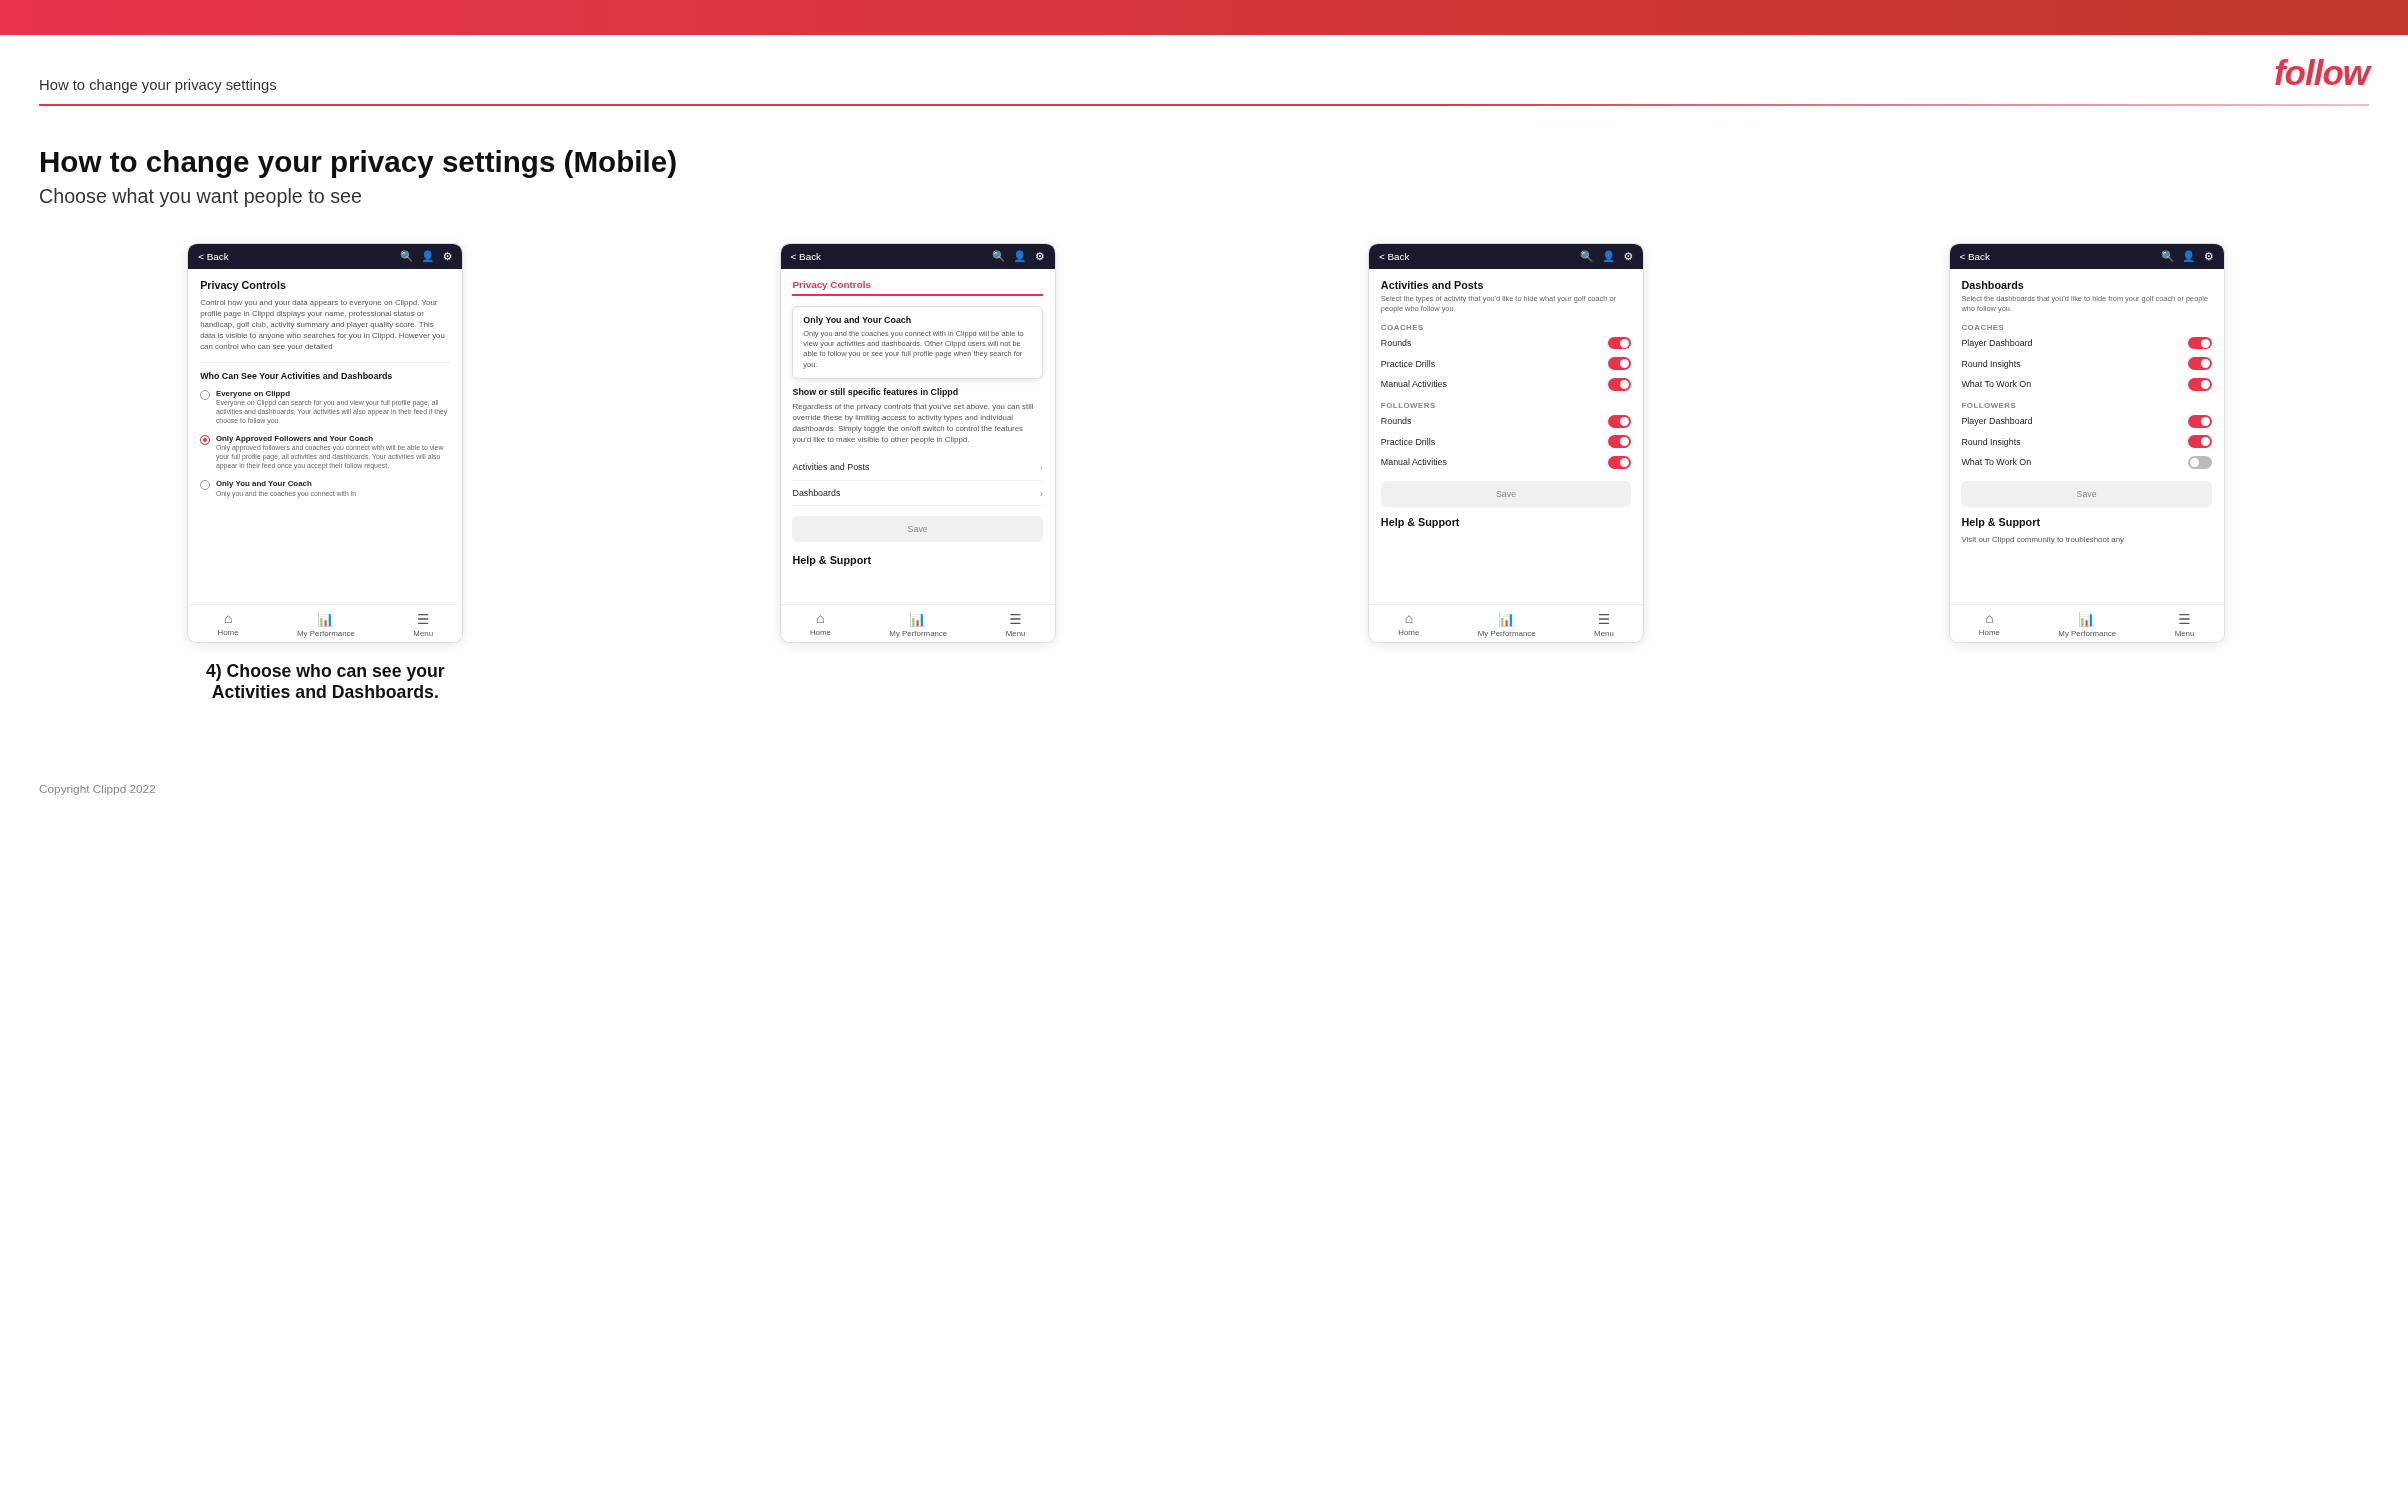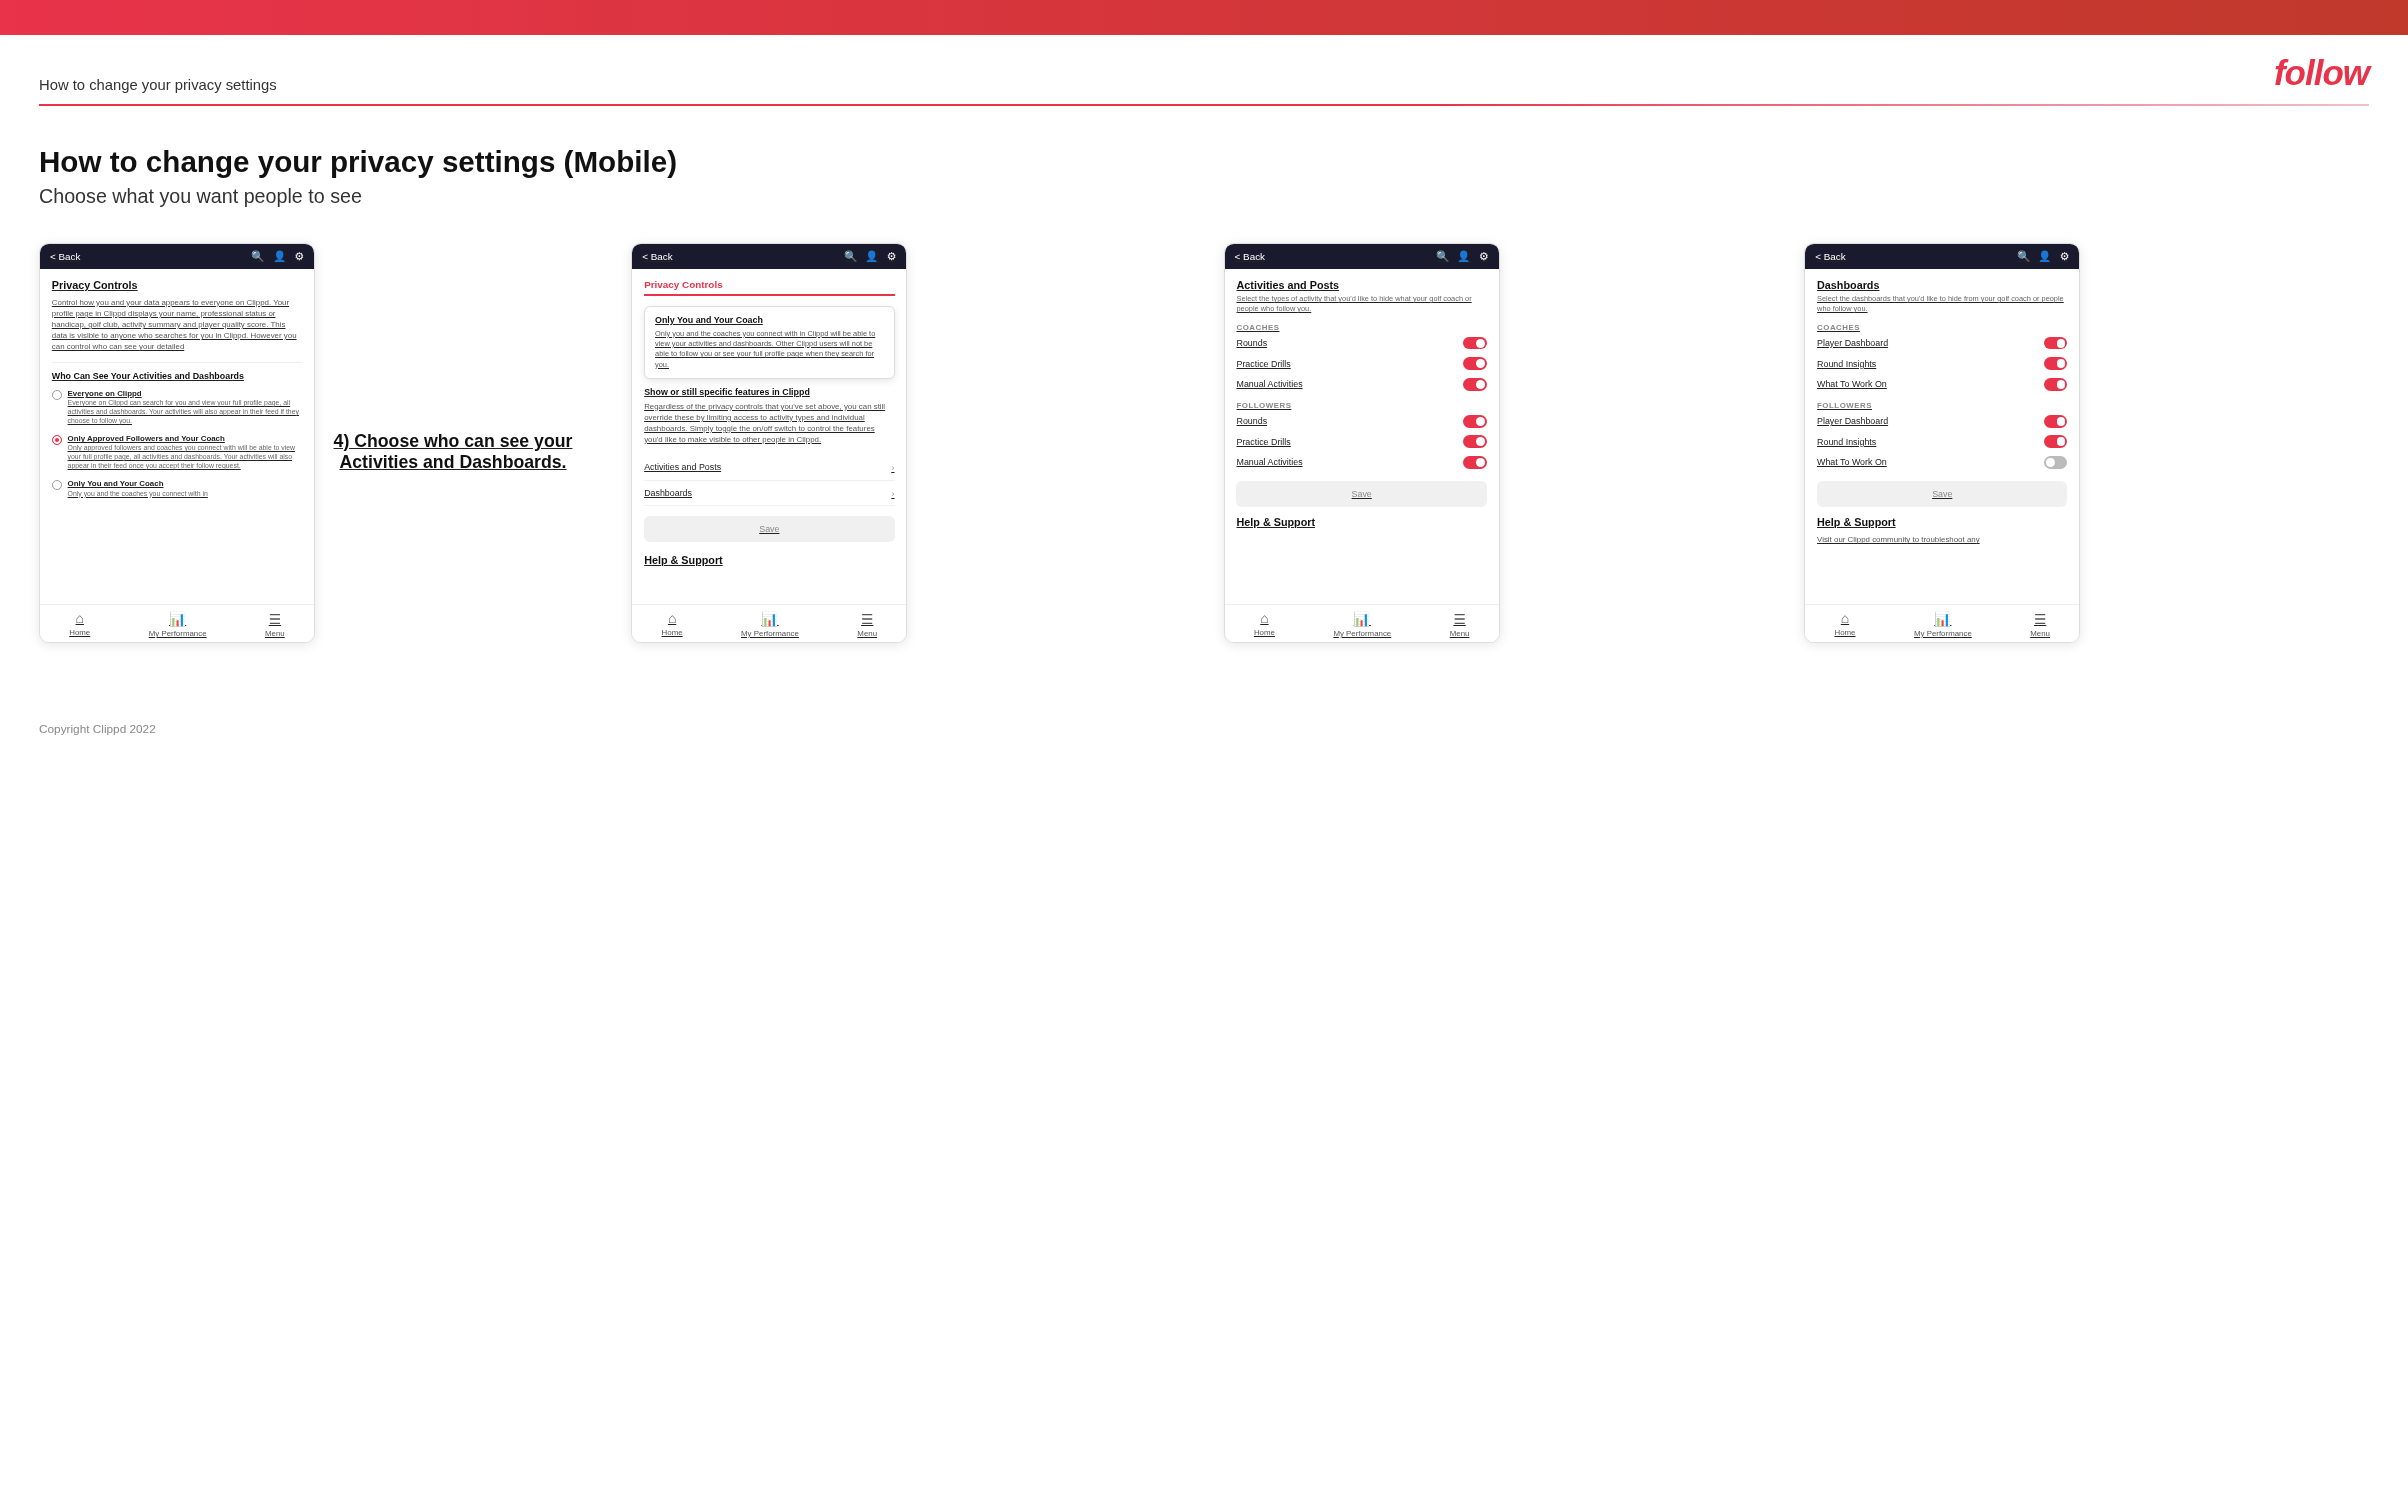--- a/index.html
+++ b/index.html
@@ -65,22 +65,22 @@
       display: flex;
       gap: 19.7px;
       align-items: flex-start;
       justify-content: space-between;
     }
 
     
     .mockup-group {
       flex: 1;
       display: flex;
+      flex-direction: column;
       align-items: center;
-      text-decoration: underline;
     }
 
     
     .phone-mockup {
       background: #fff;
       border: 1.5px solid #ddd;
       border-radius: 9.9px;
       overflow: hidden;
       width: 100%;
       max-width: 276px;

